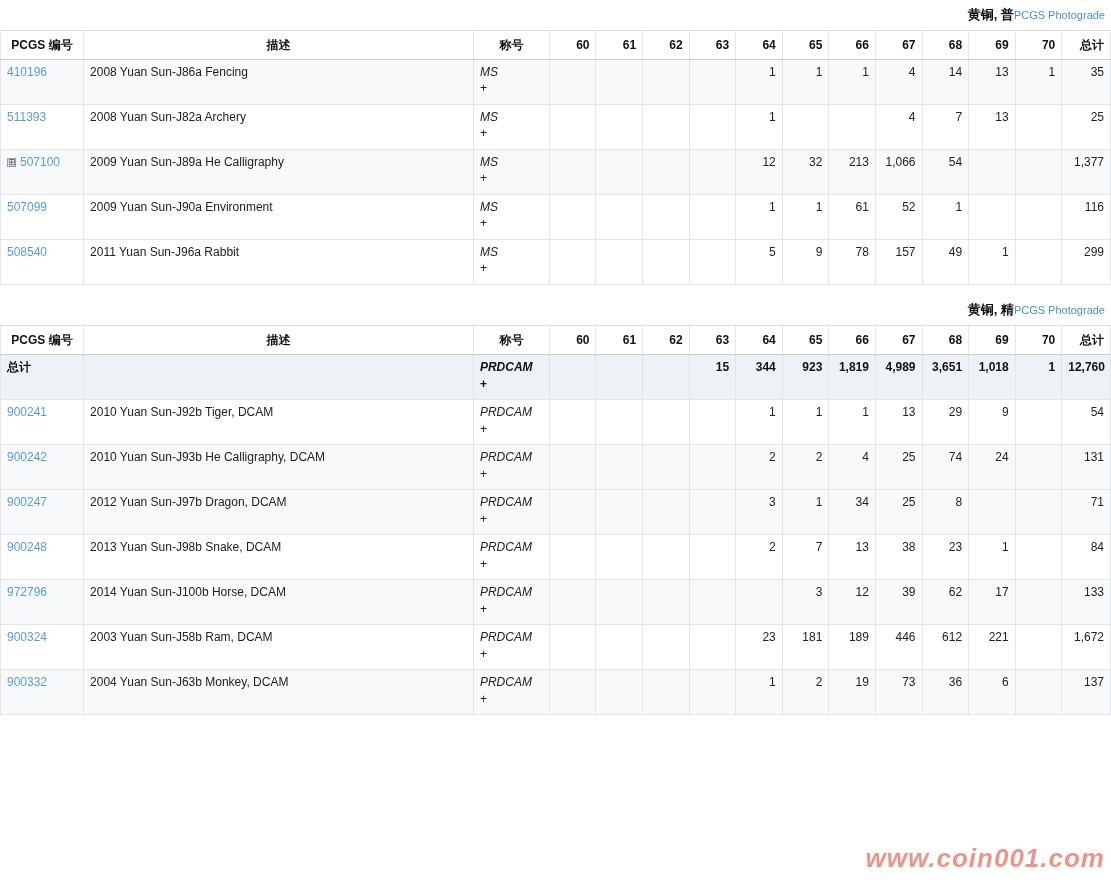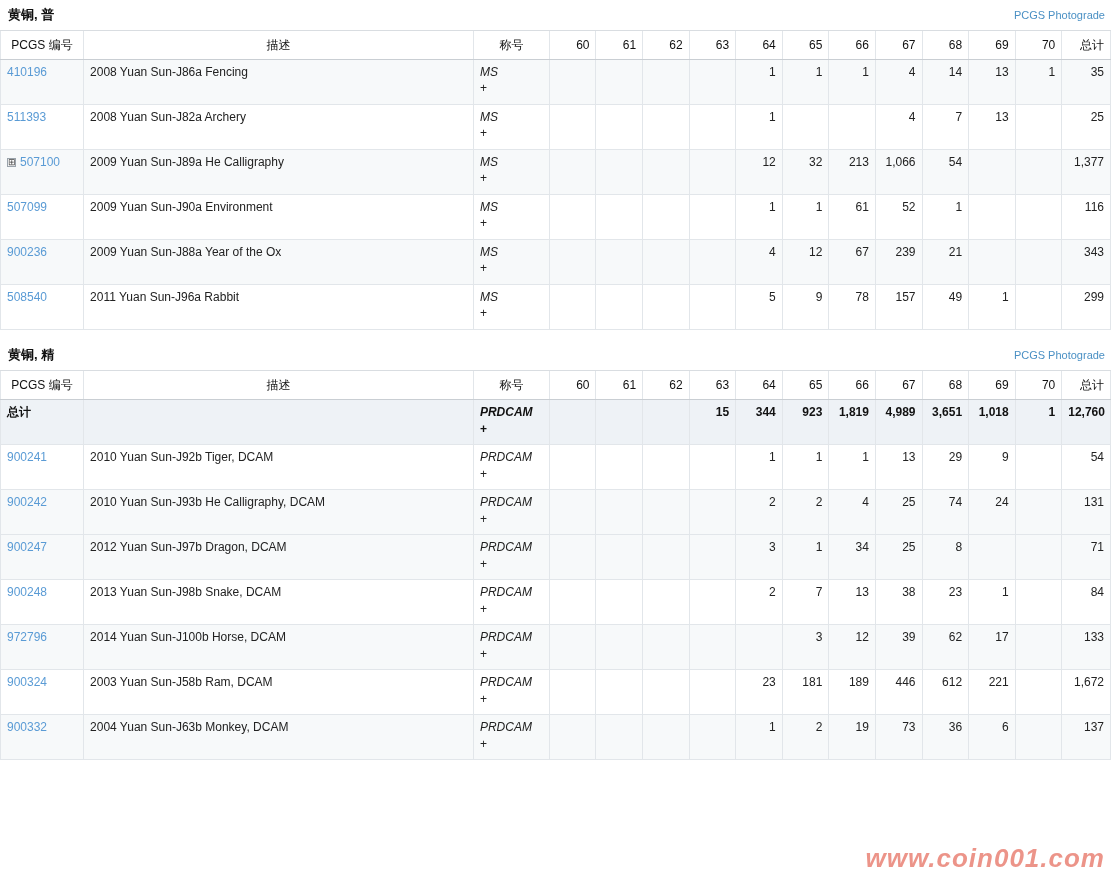--- a/index.html
+++ b/index.html
@@ -12,21 +12,21 @@
   }
   .page {
     width: 1111px;
     min-height: 880px;
     position: relative;
     overflow: hidden;
   }
   .section-head {
     display: flex;
     align-items: center;
-    justify-content: space-between;
+    justify-content: flex-end;
     padding: 6px 6px 6px 8px;
     border-bottom: 1px solid #d9dde1;
   }
   .section-title {
     font-size: 13px;
     font-weight: bold;
     color: #111111;
   }
   .photograde-link {
     font-size: 11px;
@@ -42,21 +42,21 @@
   table.grade-table th,
   table.grade-table td {
     border: 1px solid #e2e6ea;
     padding: 4px 6px;
     vertical-align: top;
     font-size: 12px;
     line-height: 1.35;
   }
   table.grade-table thead th {
     background: #ffffff;
-    font-weight: normal;
+    font-weight: bold;
     color: #111111;
     border-top: none;
     border-bottom: 1px solid #c9ced3;
     padding-top: 6px;
     padding-bottom: 6px;
     vertical-align: middle;
   }
   th.c-no, td.c-no { width: 82px; }
   th.c-desc, td.c-desc { width: 385px; }
   th.c-title, td.c-title { width: 75px; }
@@ -210,40 +210,20 @@
             <td class="c-g"></td>
             <td class="c-g">1</td>
             <td class="c-g">1</td>
             <td class="c-g">61</td>
             <td class="c-g">52</td>
             <td class="c-g">1</td>
             <td class="c-g"></td>
             <td class="c-g"></td>
             <td class="c-total">116</td>
           </tr>
-          <tr class="alt">
-            <td class="c-no cert-cell"><span class="cert-link">900236</span></td>
-            <td class="c-desc">2009 Yuan Sun-J88a Year of the Ox</td>
-            <td class="c-title">
-              <span class="title-main">MS</span>
-              <span class="title-plus">+</span>
-            </td>
-            <td class="c-g"></td>
-            <td class="c-g"></td>
-            <td class="c-g"></td>
-            <td class="c-g"></td>
-            <td class="c-g">4</td>
-            <td class="c-g">12</td>
-            <td class="c-g">67</td>
-            <td class="c-g">239</td>
-            <td class="c-g">21</td>
-            <td class="c-g"></td>
-            <td class="c-g"></td>
-            <td class="c-total">343</td>
-          </tr>
           <tr>
             <td class="c-no cert-cell"><span class="cert-link">508540</span></td>
             <td class="c-desc">2011 Yuan Sun-J96a Rabbit</td>
             <td class="c-title">
               <span class="title-main">MS</span>
               <span class="title-plus">+</span>
             </td>
             <td class="c-g"></td>
             <td class="c-g"></td>
             <td class="c-g"></td>

